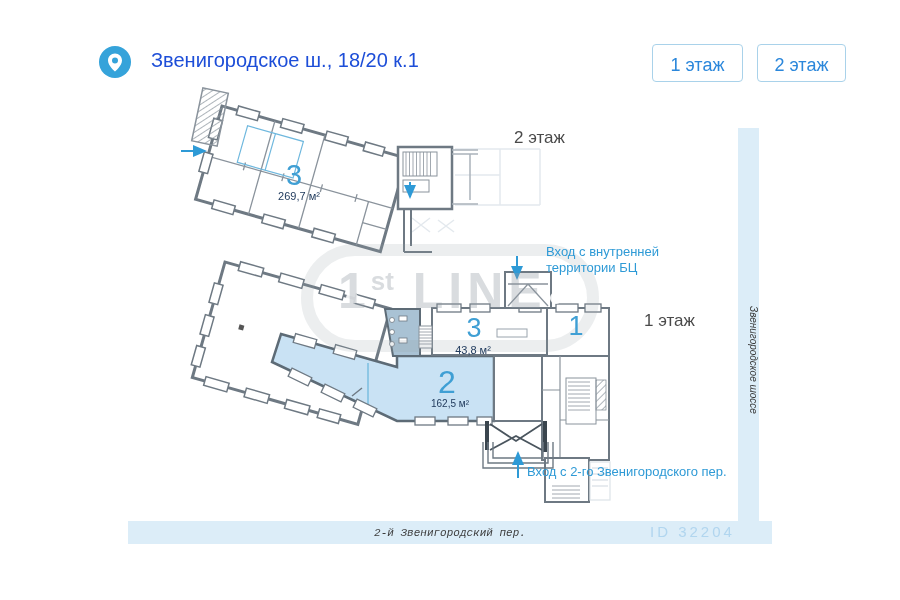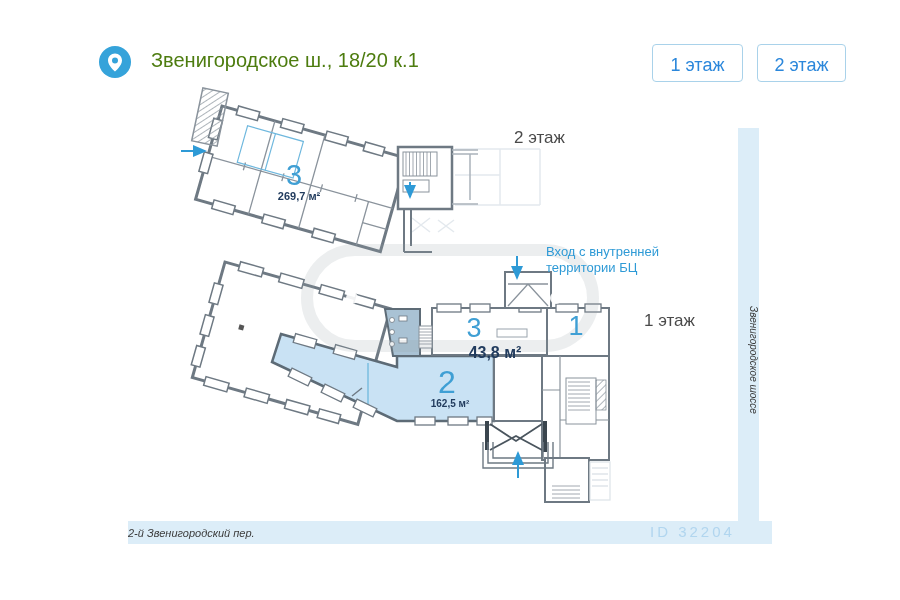--- a/index.html
+++ b/index.html
@@ -1,46 +1,46 @@
 <!DOCTYPE html>
 <html><head>
 <meta charset="utf-8">
 <style>
   html,body{margin:0;padding:0;background:#fff;}
   .stage{position:relative;width:900px;height:600px;background:#fff;overflow:hidden;
          font-family:"Liberation Sans",sans-serif;}
   .abs{position:absolute;}
   
   .pin{left:99px;top:46px;width:32px;height:32px;}
-  .address{left:151px;top:49px;font-size:20px;color:#4d7c0f;white-space:nowrap;}
+  .address{left:151px;top:49px;font-size:20px;color:#1d4ed8;white-space:nowrap;}
   
   .floor-btn{top:44px;height:38px;line-height:38px;background:#fff;border:1px solid #a9d2ea;
              border-radius:4px;color:#2b87db;font-size:18px;text-align:center;cursor:pointer;}
   .btn1{left:652px;width:91px;}
   .btn2{left:757px;width:89px;}
   
   .band{background:#dcedf8;}
   .band-right{left:738px;top:128px;width:21px;height:393px;}
   .band-bottom{left:128px;top:521px;width:644px;height:23px;}
   .street-v{left:599px;top:350px;width:300px;height:20px;text-align:center;
             transform:rotate(90deg);font-style:italic;font-size:10px;color:#3c3c3c;}
-  .street-h{left:128px;top:527px;width:644px;font-style:italic;
-            font-size:11px;color:#3c3c3c;}
+  .street-h{left:128px;top:527px;width:644px;text-align:center;font-style:italic;
+            font-size:11px;color:#3c3c3c;font-family:Liberation Mono, monospace;}
   
   .floor-label{font-size:17px;color:#4a4a4a;white-space:nowrap;}
   .f2-label{left:514px;top:128px;}
   .f1-label{left:644px;top:311px;}
   .room-num{color:#3f9fd4;text-align:center;}
   .num-f2-3{left:282px;top:159px;width:24px;font-size:29px;}
   .num-f1-3{left:462px;top:313px;width:24px;font-size:27px;}
   .num-f1-2{left:432px;top:364px;width:30px;font-size:32px;}
   .num-f1-1{left:566px;top:311px;width:20px;font-size:27px;}
-  .room-area{color:#223c5e;font-weight:bold;text-align:center;}
+  .room-area{color:#223c5e;font-weight:normal;text-align:center;}
   .area-f2{left:266px;top:190px;width:66px;font-size:11px;}
-  .area-f1-3{left:465px;top:344px;width:60px;font-size:16px;}
+  .area-f1-3{left:443px;top:344px;width:60px;font-size:11px;}
   .area-f1-2{left:410px;top:398px;width:80px;font-size:10px;}
   .annot{color:#2e9ad6;font-size:13px;line-height:16px;white-space:nowrap;}
   .annot-top{left:530px;top:244px;margin-left:16px;}
   .annot-bottom{left:527px;top:464px;}
   
   .wm-line{left:338px;top:262px;color:rgba(145,153,160,0.34);font-weight:bold;
            font-size:50px;letter-spacing:5px;white-space:nowrap;}
   .wm-line sup{font-size:26px;letter-spacing:0;}
   .wm-cian{left:648px;top:484px;color:rgba(255,255,255,0.95);font-weight:bold;
            font-size:42px;letter-spacing:2px;}
@@ -247,16 +247,18 @@
 
   <div class="abs room-num num-f1-2">2</div>
   <div class="abs room-area area-f1-2">162,5 м²</div>
 
   <div class="abs room-num num-f1-1">1</div>
 
   <div class="abs annot annot-top">
     <div>Вход с внутренней</div>
     <div>территории БЦ</div>
   </div>
-
+  <div class="abs annot annot-bottom">Вход с 2-го Звенигородского пер.</div>
+
+  <div class="abs wm-line"><span>1</span><sup>st</sup><span> LINE</span></div>
   <div class="abs wm-id">ID 32204</div>
 
 </div>
 
 </body></html>

